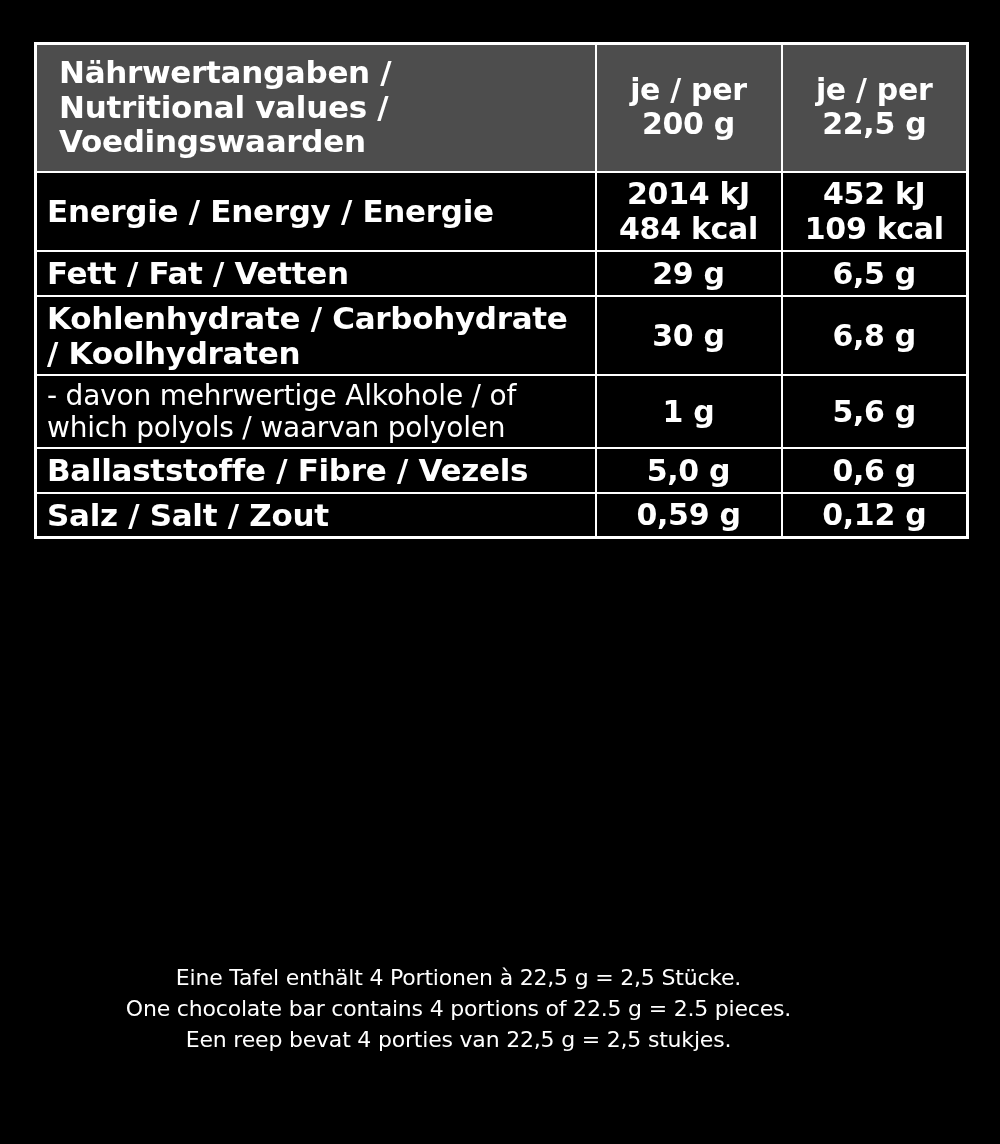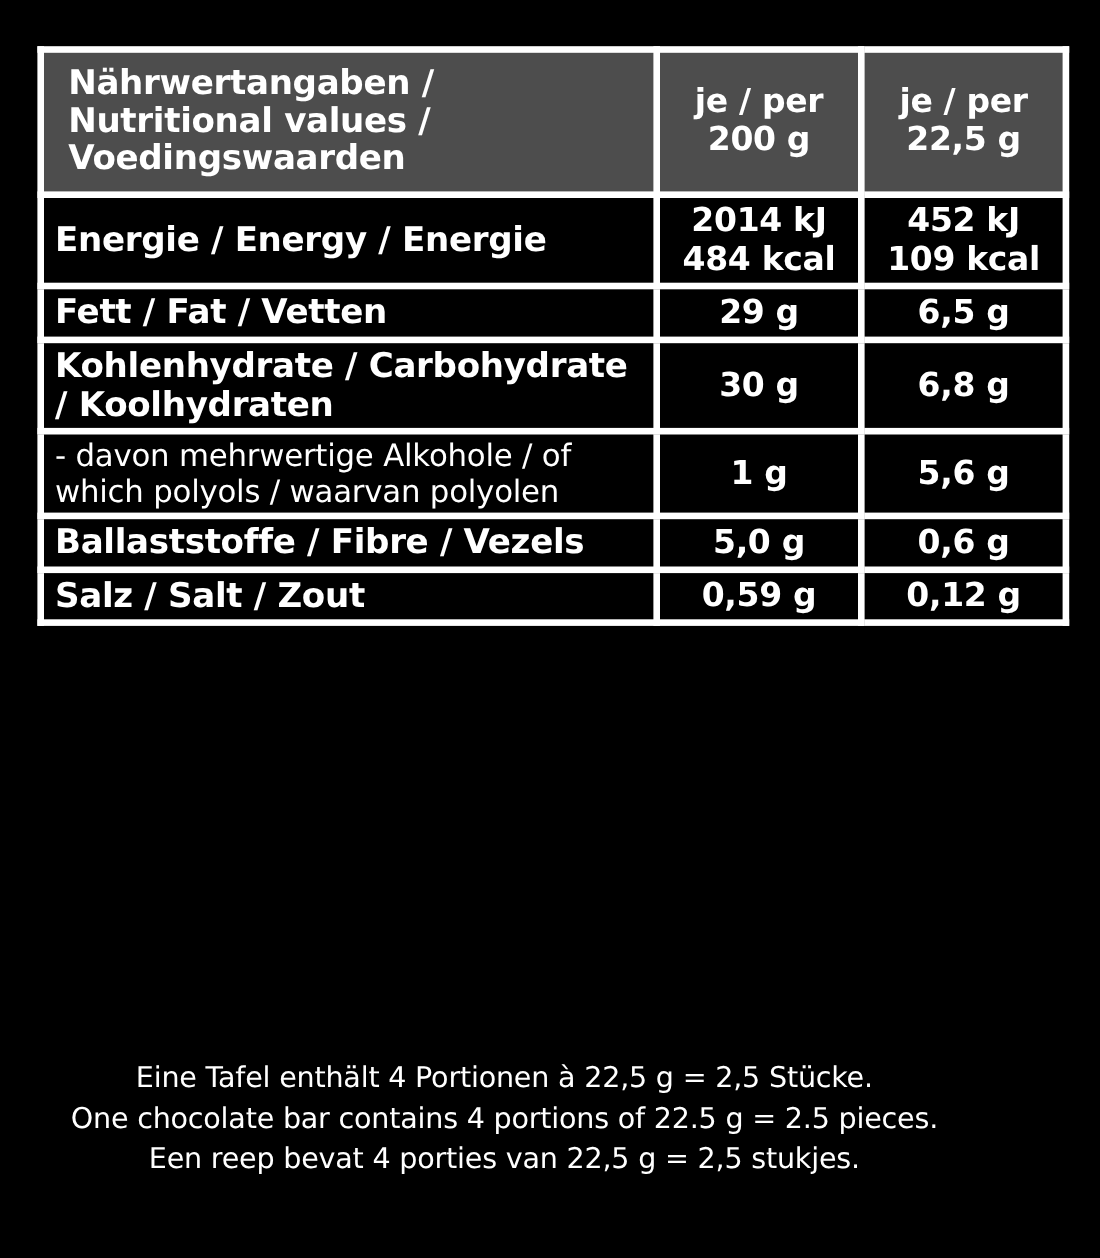--- a/index.html
+++ b/index.html
@@ -24,21 +24,21 @@
     width: 932px;
     border-collapse: collapse;
     table-layout: fixed;
     border: 3px solid #ffffff;
   }
   table.nutrition col.c-label { width: 560px; }
   table.nutrition col.c-v1 { width: 186px; }
   table.nutrition col.c-v2 { width: 186px; }
 
   table.nutrition td {
-    border: 6px solid #ffffff;
+    border: 2px solid #ffffff;
     vertical-align: middle;
     padding: 4px 10px;
     line-height: 1.12;
   }
   
   .hdr td {
     background: #4d4d4d;
     font-size: 31px;
     font-weight: bold;
     letter-spacing: -0.3px;
@@ -89,21 +89,21 @@
     line-height: 1.15;
     letter-spacing: -0.3px;
   }
 
   .footnote {
     position: absolute;
     left: 0;
     top: 962px;
     width: 917px;
     text-align: center;
-    font-size: 26px;
+    font-size: 22px;
     line-height: 1.42;
     letter-spacing: -0.2px;
     color: #ffffff;
   }
   .footnote div { white-space: nowrap; }
 </style>
 </head>
 <body>
 
 <div class="panel">

